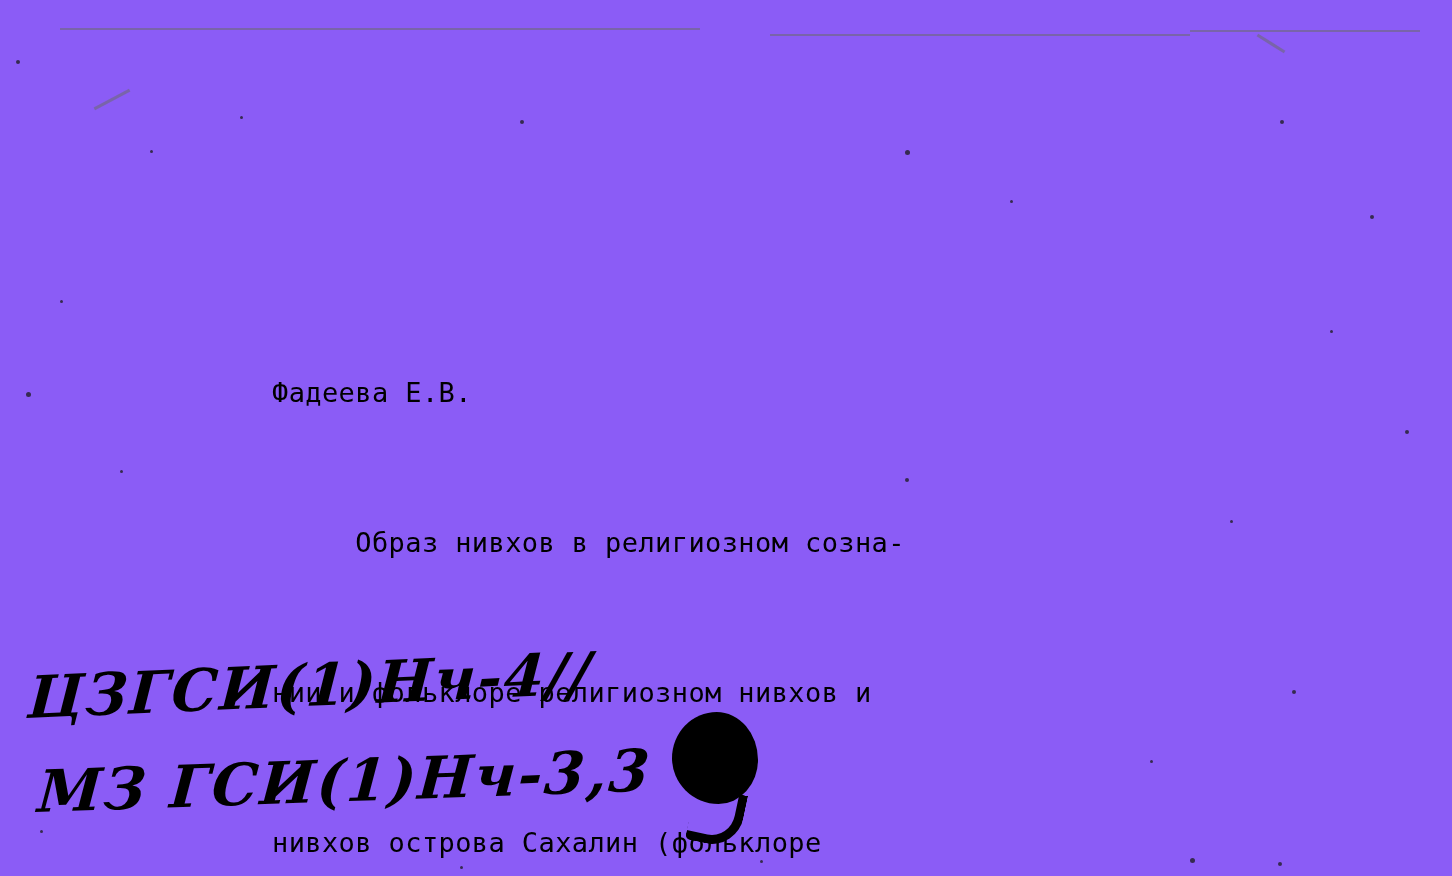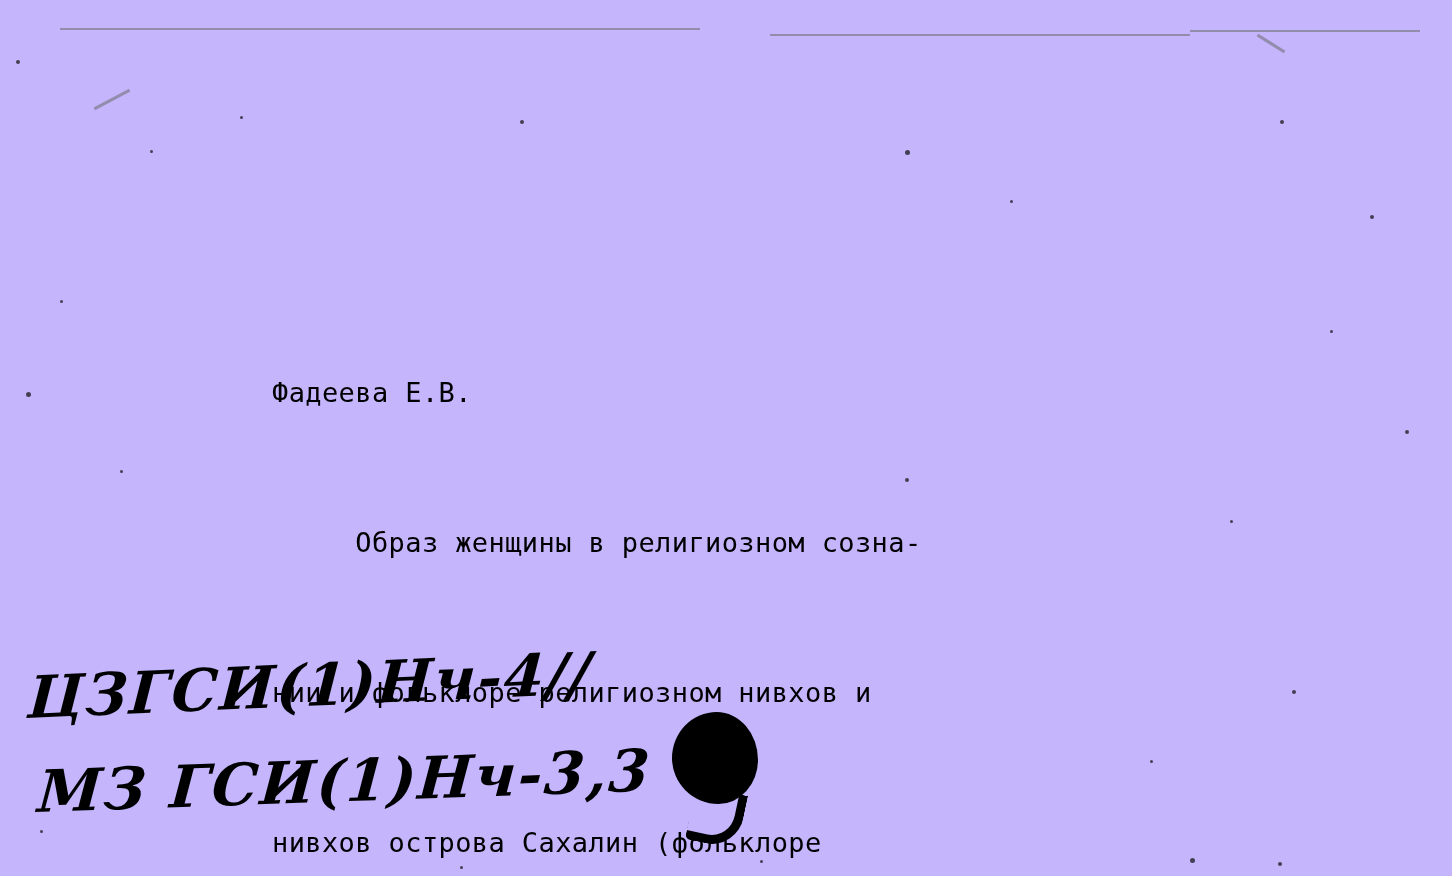--- a/index.html
+++ b/index.html
@@ -5,21 +5,21 @@
 <style>
   html, body {
     margin: 0;
     padding: 0;
     background: #ffffff;
   }
   .card {
     position: relative;
     width: 1452px;
     height: 876px;
-    background: #c4b5fd;
+    background: #8b5cf6;
     overflow: hidden;
     font-family: "DejaVu Sans Mono", "Liberation Mono", monospace;
   }
 
   
   .speckle {
     position: absolute;
     background: #1a1a1a;
     border-radius: 50%;
     opacity: .75;
@@ -119,21 +119,21 @@
   <div class="speckle" style="left:1292px; top:690px; width:4px; height:4px;"></div>
   <div class="speckle" style="left:1150px; top:760px; width:3px; height:3px;"></div>
   <div class="speckle" style="left:1190px; top:858px; width:5px; height:5px;"></div>
   <div class="speckle" style="left:1278px; top:862px; width:4px; height:4px;"></div>
   <div class="speckle" style="left:760px; top:860px; width:3px; height:3px;"></div>
   <div class="speckle" style="left:460px; top:866px; width:3px; height:3px;"></div>
   <div class="speckle" style="left:40px; top:830px; width:3px; height:3px;"></div>
 
   <div class="typed">
     <span class="line">Фадеева Е.В.</span>
-    <span class="line">     Образ женщины в религиозном созна-</span>
+    <span class="line">     Образ нивхов в религиозном созна-</span>
     <span class="line">нии и фольклоре религиозном нивхов и</span>
     <span class="line">нивхов острова Сахалин (фольклоре</span>
     
     
     
     
   </div>
 
   <div class="hand hand-1">ЦЗГСИ(1)Нч-4//</div>
   <div class="hand hand-2">МЗ ГСИ(1)Нч-3,3</div>

